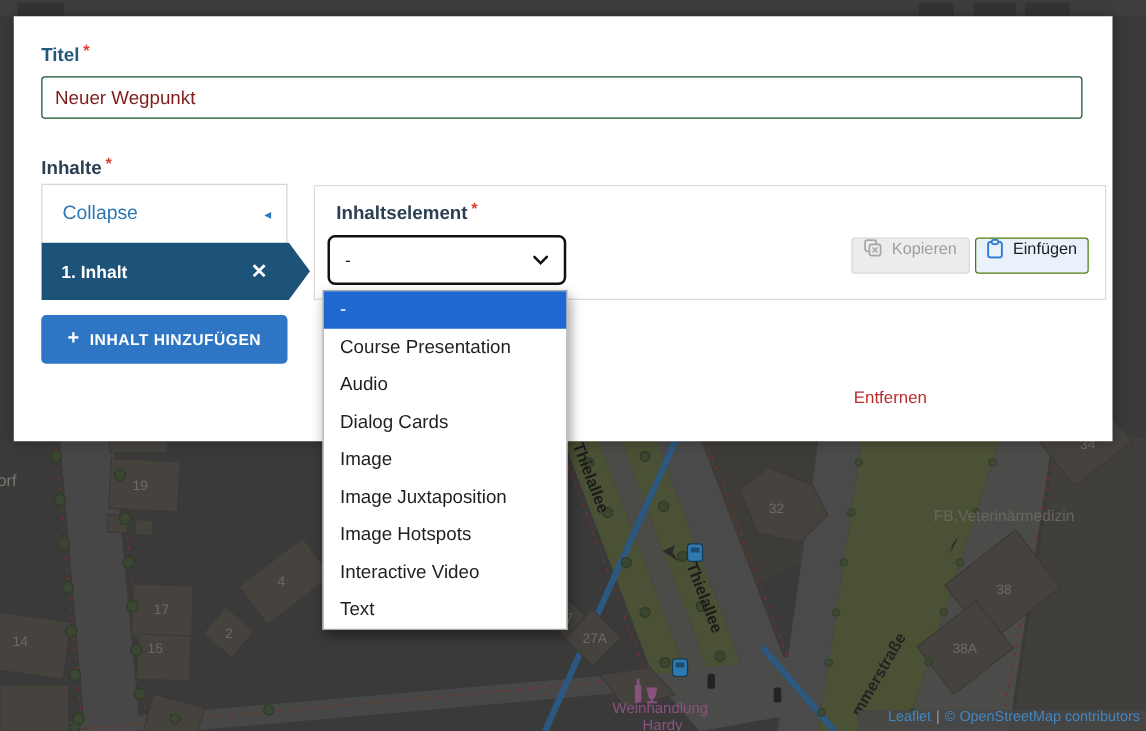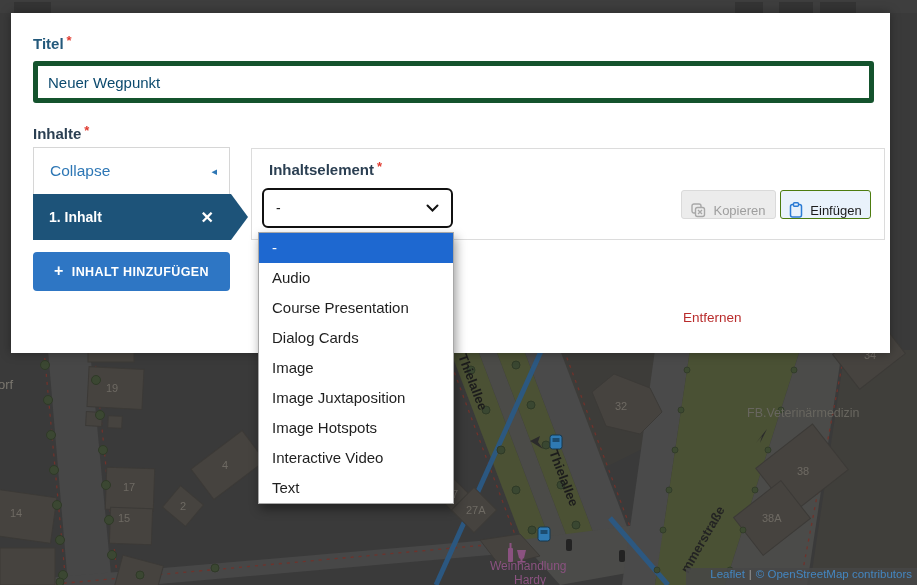--- a/index.html
+++ b/index.html
@@ -33,21 +33,21 @@
   
   .modal{
     position:absolute;left:11px;top:13px;width:879px;height:340px;background:#ffffff;
     z-index:5;box-shadow:0 0 10px rgba(0,0,0,0.35);
   }
   .field-label{position:absolute;font-size:15px;font-weight:bold;color:#23597b;}
   .field-label .req{color:#e03a2f;font-size:13px;vertical-align:4px;margin-left:3px;}
   .label-dark{color:#2b3f52;}
   .title-input{
     position:absolute;left:22px;top:48px;width:811px;height:32px;
-    border:5px solid #14532d;border-radius:3px;padding:0 10px;font-size:15px;color:#0c4a6e;
+    border:1px solid #14532d;border-radius:3px;padding:0 10px;font-size:15px;color:#7f1d1d;
     font-family:"Liberation Sans",sans-serif;outline:none;
   }
   
   .collapse-btn{
     position:absolute;left:22px;top:134px;width:197px;height:48px;background:#fff;
     border:1px solid #d6d6d6;box-sizing:border-box;cursor:pointer;
     display:flex;align-items:center;justify-content:space-between;padding:0 12px 0 16px;
   }
   .collapse-btn .txt{color:#2e77b5;font-size:15.5px;}
   .collapse-btn .arr{color:#2e77b5;font-size:11px;}
@@ -73,21 +73,21 @@
   }
   .panel .field-label{left:17px;top:10px;}
   .lib-select{
     position:absolute;left:10px;top:39px;width:191px;height:40px;background:#fff;
     border:2px solid #111;border-radius:6px;box-sizing:border-box;cursor:pointer;
     display:flex;align-items:center;justify-content:space-between;padding:0 12px;
   }
   .lib-select .val{font-size:14px;color:#222;}
   .mini-btn{
     position:absolute;top:41px;height:27px;border-radius:3px;font-size:13px;
-    display:flex;align-items:flex-end;justify-content:center;gap:7px;cursor:pointer;
+    display:flex;align-items:flex-start;justify-content:center;gap:7px;cursor:pointer;
     font-family:"Liberation Sans",sans-serif;
   }
   .copy-btn{left:429px;width:93px;background:#ececec;border:1px solid #dadada;color:#9e9e9e;}
   .paste-btn{left:528px;width:89px;background:#e9f2fb;border:1px solid #4d7c0f;color:#1b1b1b;}
   .remove-link{position:absolute;left:672px;top:297px;color:#b92c2c;font-size:13.5px;cursor:pointer;}
   .done-btn{
     position:absolute;left:776px;top:288px;width:100px;height:34px;background:#1e6fd6;
     border:none;border-radius:4px;color:#fff;font-size:13.5px;font-weight:bold;cursor:pointer;
     font-family:"Liberation Sans",sans-serif;
   }
@@ -312,21 +312,21 @@
       </svg>
       <span>Einfügen</span>
     </div>
   </div>
 
   <span class="remove-link">Entfernen</span>
 </div>
 
 <div class="dropdown-list">
   <div class="opt selected">-</div>
+  <div class="opt">Course Presentation</div>
   <div class="opt">Audio</div>
-  <div class="opt">Course Presentation</div>
   <div class="opt">Dialog Cards</div>
   <div class="opt">Image</div>
   <div class="opt">Image Juxtaposition</div>
   <div class="opt">Image Hotspots</div>
   <div class="opt">Interactive Video</div>
   <div class="opt">Text</div>
 </div>
 
 </body></html>

